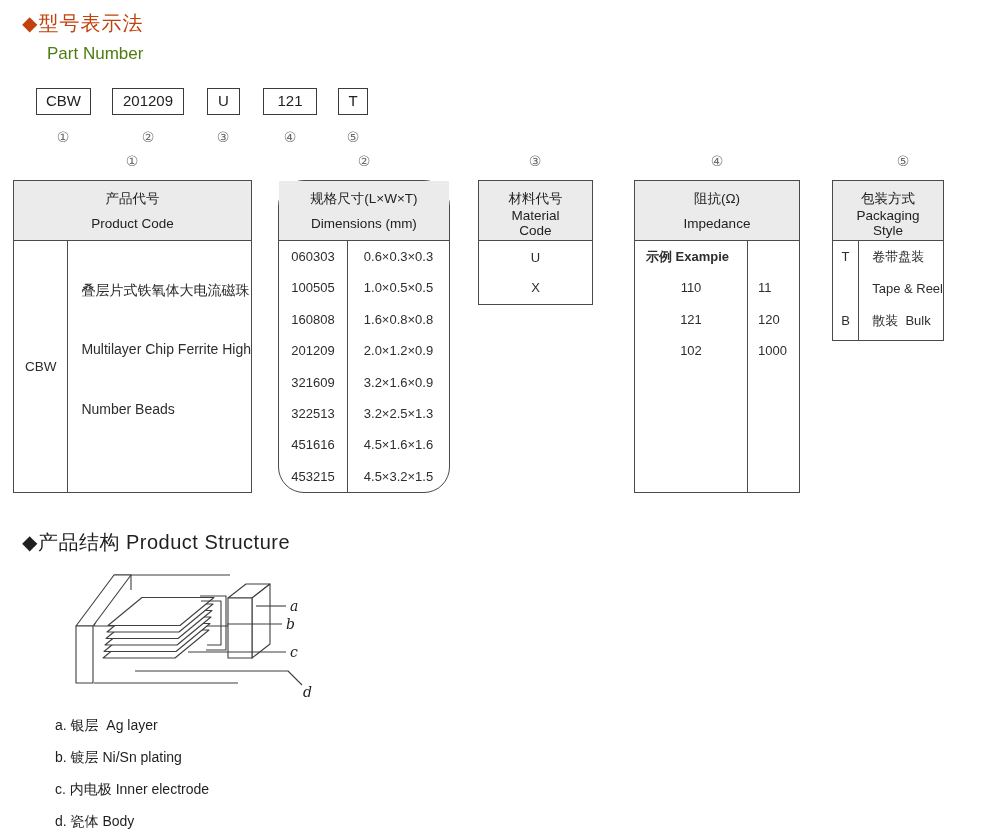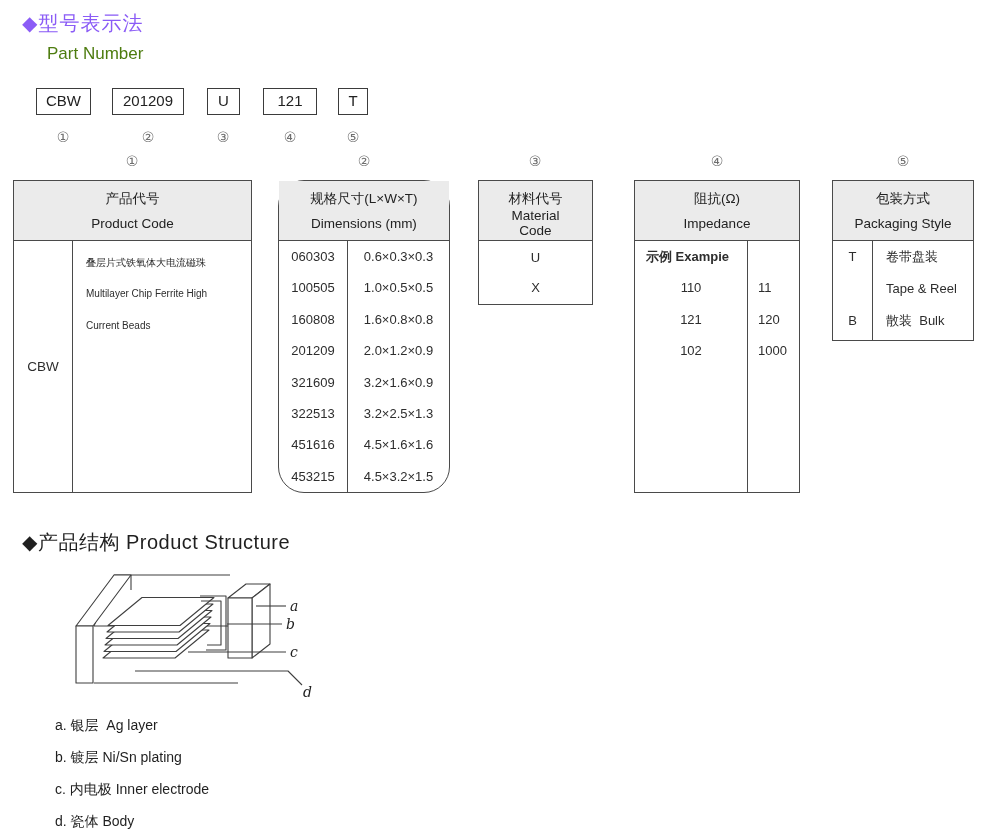--- a/index.html
+++ b/index.html
@@ -5,21 +5,21 @@
   * { margin:0; padding:0; box-sizing:border-box; }
   html,body { background:#ffffff; }
   body {
     width:989px; height:838px; position:relative; overflow:hidden;
     font-family:"Liberation Sans","DejaVu Sans",sans-serif;
     color:#2d2d2d;
   }
   .abs { position:absolute; }
 
   
-  .h-zh { left:22px; top:10px; font-size:20px; color:#8b5cf6; letter-spacing:1px;text-align:center; }
+  .h-zh { left:22px; top:10px; font-size:20px; color:#c2410c; letter-spacing:1px;text-align:center; }
   .h-en { left:47px; top:44px; font-size:17px; color:#4d7c0f; }
   .h2   { left:22px; top:529px; font-size:20px; color:#1f1f1f; letter-spacing:0.5px; }
 
   
   .pn-box {
     position:absolute; top:88px; height:27px;
     border:1.5px solid #3b3b3b; background:#fff;
     text-align:center; line-height:24px; font-size:15px; color:#222;
   }
   .idx {
@@ -35,41 +35,41 @@
     background:#ebebeb; border-bottom:1.5px solid #4a4a4a; height:60px;
     display:flex; flex-direction:column; justify-content:space-between;
     padding:9px 18px; text-align:center; font-size:13.5px; color:#222;
   }
   .line { height:31.4px; line-height:31.4px; font-size:13px; white-space:pre; }
 
   .t1 { left:13px; width:239px; }
   .t1-body { display:flex; height:251px; }
   .t1-code { width:59px; border-right:1px solid #4a4a4a; display:flex; align-items:center; justify-content:center; font-size:13.5px; }
   .t1-desc { flex:1; padding:6px 0 0 13px; }
-  .t1-desc .line { font-size:10px; }
+  .t1-desc .line { font-size:14px;margin-top:28px; }
 
   .t2 { left:278px; width:172px;border-radius:26px; }
   .t2-body { height:251px; }
   .t2-row { display:flex; height:31.4px; }
   .t2-c1 { width:69px; border-right:1px solid #4a4a4a; text-align:center; line-height:31.4px; font-size:13px; }
   .t2-c2 { flex:1; text-align:center; line-height:31.4px; font-size:13px; }
 
   .t3 { left:478px; width:115px; }
   .t3-body { height:63px; padding-top:2px; }
   .t3-body .line { height:30px; line-height:30px; text-align:center; }
 
   .t4 { left:634px; width:166px; }
   .t4-body { display:flex; height:251px; }
   .t4-left { width:113px; border-right:1px solid #4a4a4a; }
   .t4-right { flex:1; }
   .t4-example { text-align:left; padding-left:11px;font-weight:bold; }
   .t4-num { text-align:center; }
   .t4-val { text-align:left; padding-left:10px; }
 
-  .t5 { left:832px; width:142px; }
+  .t5 { left:832px; width:112px; }
   .t5-body { display:flex; height:99px; }
   .t5-left { width:40px; border-right:1px solid #4a4a4a; }
   .t5-left .line, .t5-right .line { height:32px; line-height:32px; }
   .t5-left .line { text-align:center; }
   .t5-right { flex:1; padding-left:13px; }
 
   
   .diagram { position:absolute; left:60px; top:558px; width:270px; height:150px; }
   .diagram path, .diagram line { stroke:#3f3f3f; stroke-width:1.1; fill:none; stroke-linejoin:round; }
   .diagram .filled { fill:#ffffff; }
@@ -105,21 +105,21 @@
 <div class="tbl t1">
   <div class="thead">
     <div>产品代号</div>
     <div>Product Code</div>
   </div>
   <div class="t1-body">
     <div class="t1-code">CBW</div>
     <div class="t1-desc">
       <div class="line">叠层片式铁氧体大电流磁珠</div>
       <div class="line">Multilayer Chip Ferrite High</div>
-      <div class="line">Current Beads</div>
+      <div class="line">Number Beads</div>
     </div>
   </div>
 </div>
 
 <div class="tbl t2">
   <div class="thead">
     <div>规格尺寸(L×W×T)</div>
     <div>Dimensions (mm)</div>
   </div>
   <div class="t2-body">

